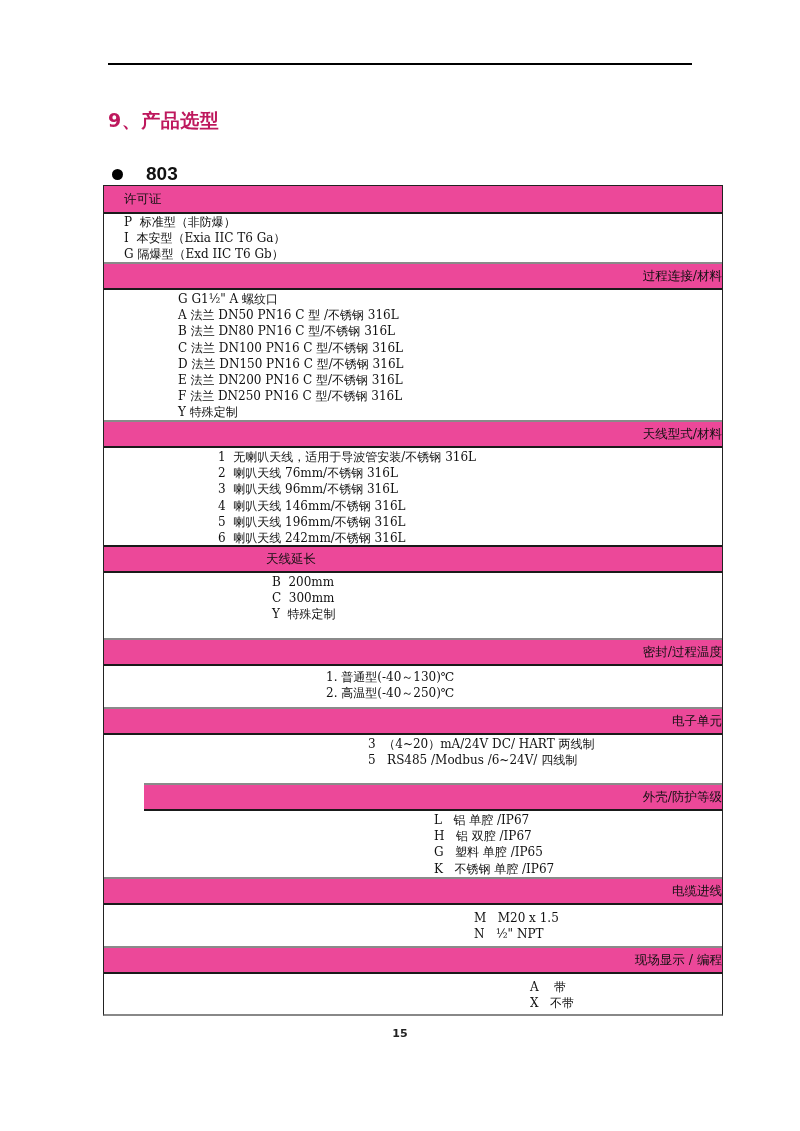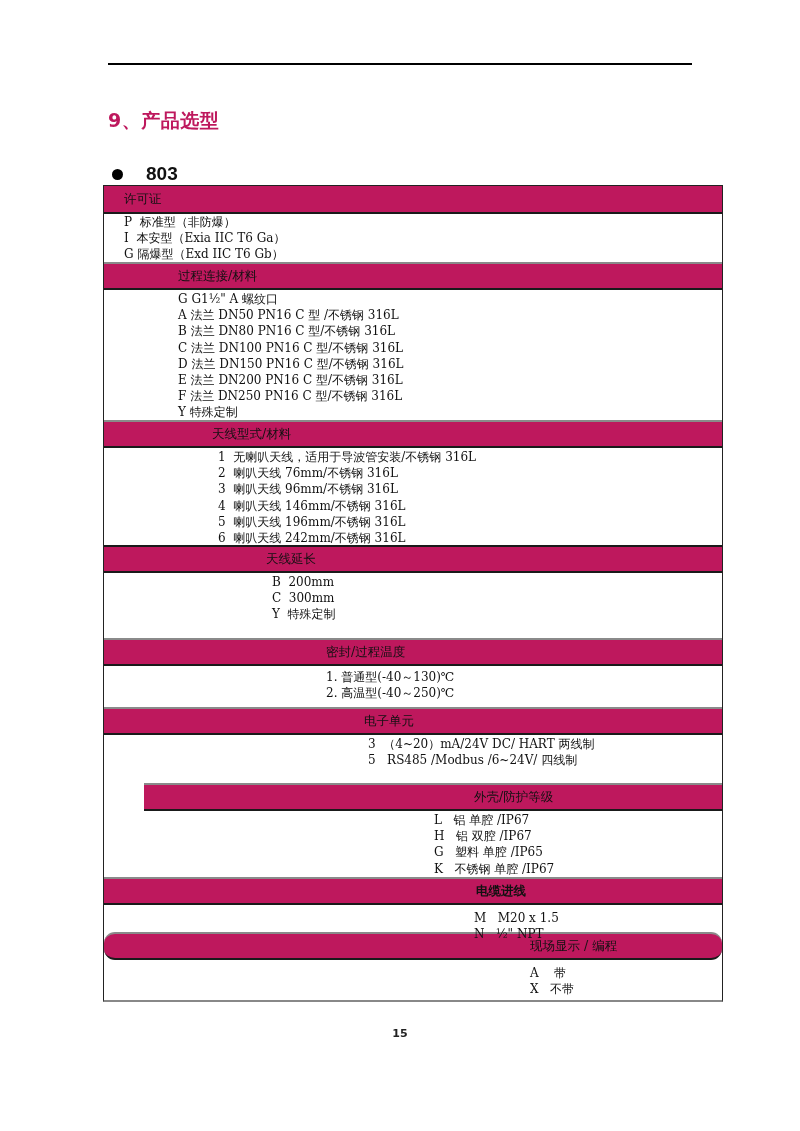--- a/index.html
+++ b/index.html
@@ -56,31 +56,32 @@
     .sel-table {
       position: absolute;
       left: 103px;
       top: 185px;
       width: 620px;
       border: 1px solid #222;
       box-sizing: border-box;
       border-bottom: 2px solid #888;
     }
     .sec-header {
-      background: #be185d;
+      background: #ec4899;
       height: 28px;
       box-sizing: border-box;
       border-bottom: 2px solid #1a1a1a;
       display: flex;
       align-items: center;
       font-size: 12.5px;
       white-space: nowrap;
     }
     .sec-header.top-rule {
       border-top: 2px solid #8a8a8a;
+      justify-content: flex-end;
     }
     .sec-body {
       box-sizing: border-box;
       font-size: 12px;
       line-height: 16.2px;
       padding-top: 1px;
       padding-bottom: 8px;
       white-space: nowrap;
     }
     .opt-line {
@@ -175,29 +176,29 @@
   <div class="sec-header top-rule" style="padding-left:330px;margin-left:40px;">
     <span>外壳/防护等级</span>
   </div>
   <div class="sec-body" style="padding-left:330px;height:66px;">
     <span class="opt-line"><span>L</span>&nbsp;&nbsp;&nbsp;<span>铝 单腔 /IP67</span></span>
     <span class="opt-line"><span>H</span>&nbsp;&nbsp;&nbsp;<span>铝 双腔 /IP67</span></span>
     <span class="opt-line"><span>G</span>&nbsp;&nbsp;&nbsp;<span>塑料 单腔 /IP65</span></span>
     <span class="opt-line"><span>K</span>&nbsp;&nbsp;&nbsp;<span>不锈钢 单腔 /IP67</span></span>
   </div>
 
-  <div class="sec-header top-rule" style="padding-left:372px;font-weight:bold;">
+  <div class="sec-header top-rule" style="padding-left:372px;">
     <span>电缆进线</span>
   </div>
-  <div class="sec-body" style="padding-left:370px;height:27px;padding-top:5px;">
+  <div class="sec-body" style="padding-left:370px;height:41px;padding-top:5px;">
     <span class="opt-line"><span>M</span>&nbsp;&nbsp;&nbsp;<span>M20 x 1.5</span></span>
     <span class="opt-line"><span>N</span>&nbsp;&nbsp;&nbsp;<span>½" NPT</span></span>
   </div>
 
-  <div class="sec-header top-rule" style="padding-left:426px;border-radius:11px;">
+  <div class="sec-header top-rule" style="padding-left:426px;">
     <span>现场显示 / 编程</span>
   </div>
   <div class="sec-body" style="padding-left:426px;height:40px;padding-top:5px;">
     <span class="opt-line"><span>A</span>&nbsp;&nbsp;&nbsp;&nbsp;<span>带</span></span>
     <span class="opt-line"><span>X</span>&nbsp;&nbsp;&nbsp;<span>不带</span></span>
   </div>
 </div>
 
 <div class="page-number">15</div>
 

